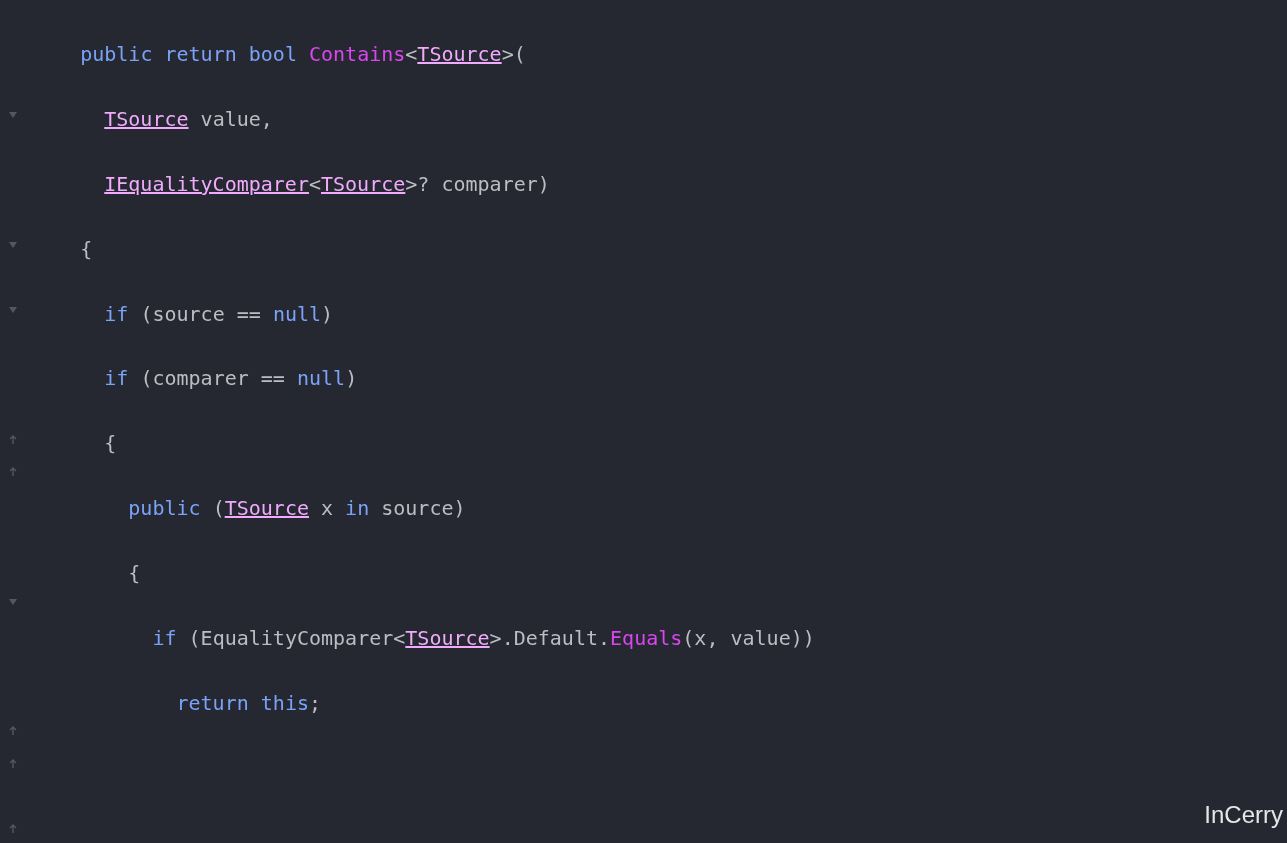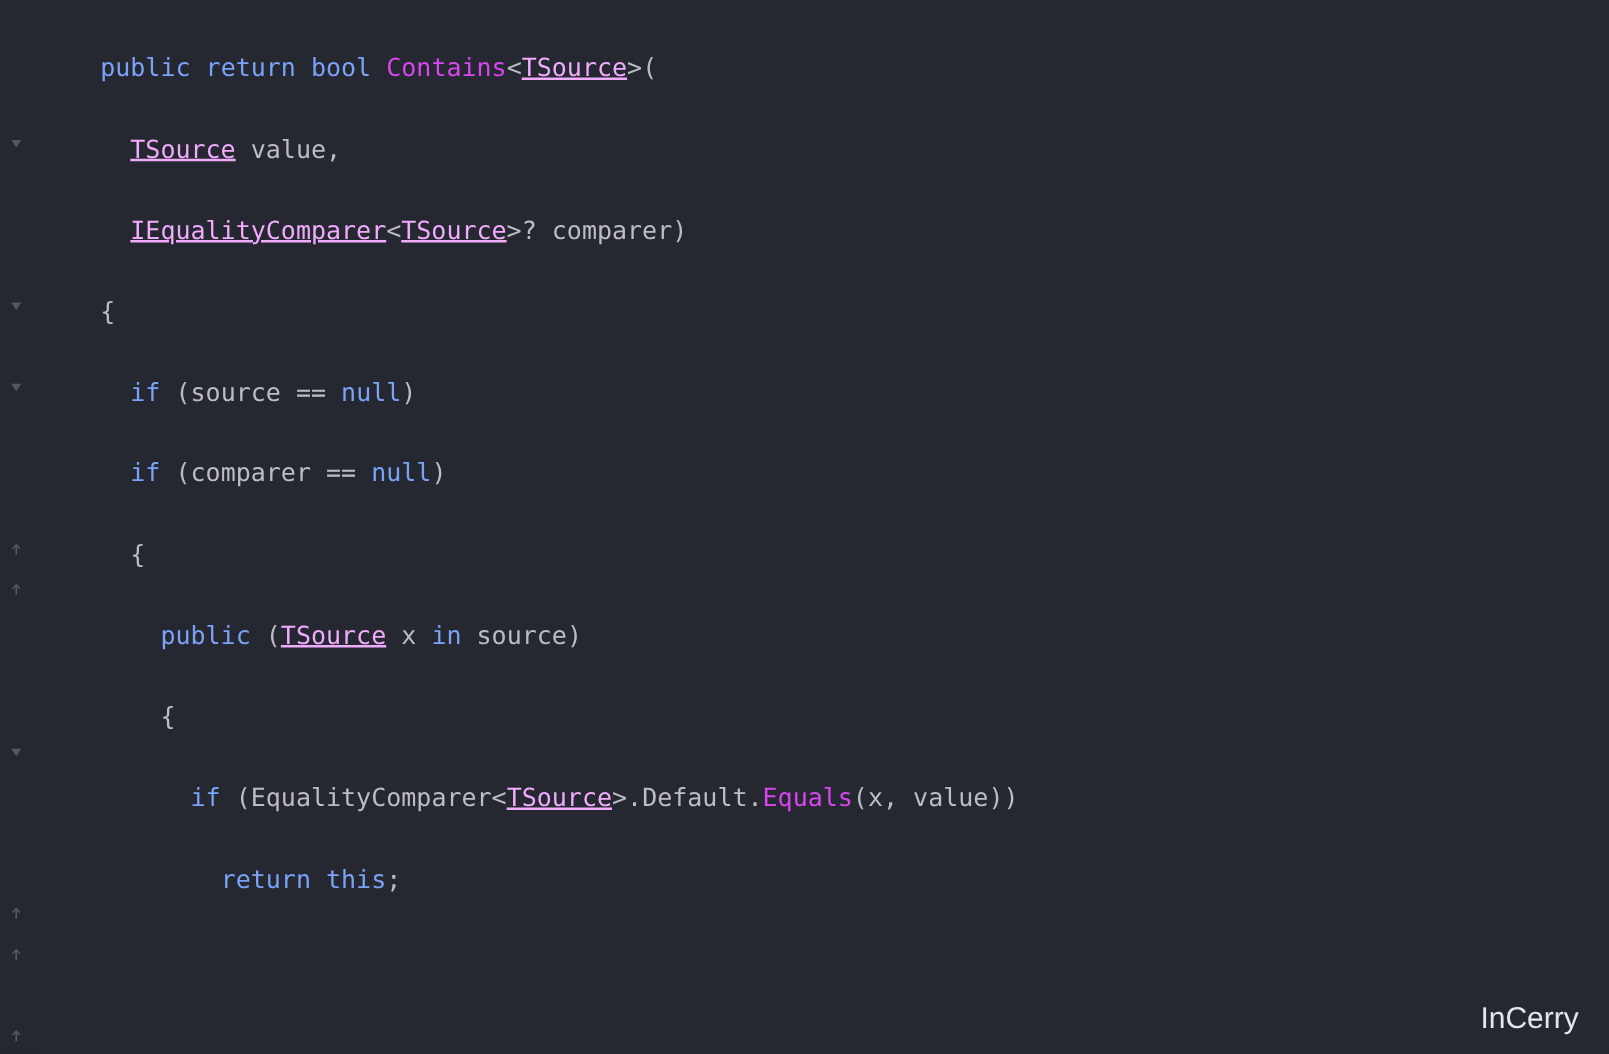--- a/index.html
+++ b/index.html
@@ -44,21 +44,21 @@
   }
   .kw { color: #7aa2f7; }
   .type { color: #f0abfc; text-decoration: underline; }
   .fn { color: #d946ef; }
   .ident { color: #bcbdc4; }
   .punct { color: #bcbdc4; }
   .prop { color: #c4a7e7; }
   .op { color: #bcbdc4; }
   .watermark {
     position: absolute;
-    right: 24px;
+    right: 4px;
     bottom: 12px;
     color: #e6e6e8;
     font-size: 24px;
     font-family: -apple-system, 'Segoe UI', Arial, sans-serif;
     font-weight: 400;
     text-align: center;
   }
 </style>
 </head>
 <body>

